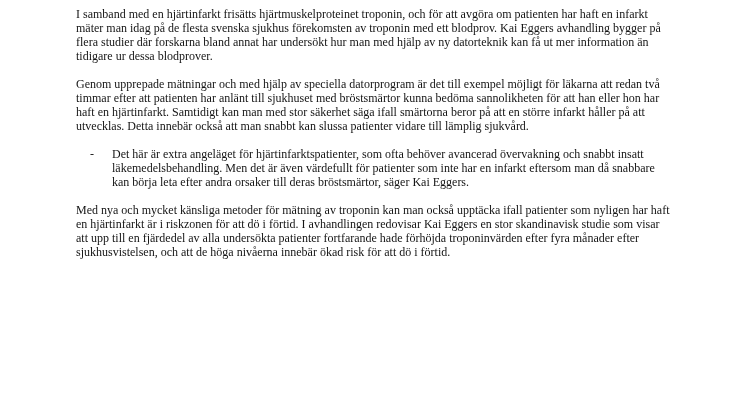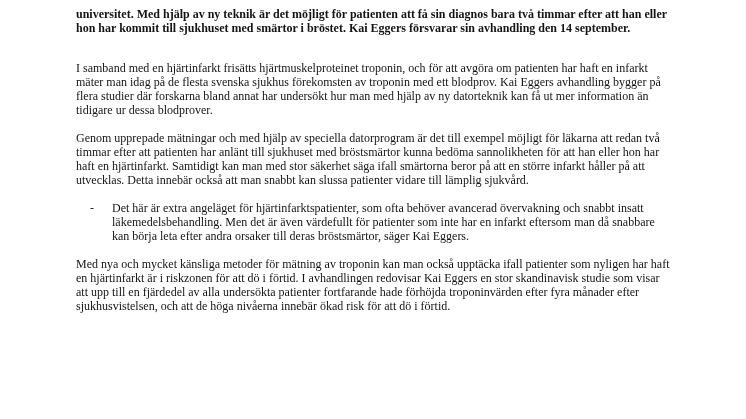--- a/index.html
+++ b/index.html
@@ -36,21 +36,20 @@
       flex: 0 0 22px;
     }
     .quote-text {
       flex: 1;
     }
   </style>
 </head>
 <body>
 
 <div class="page">
-  <p class="para lead">universitet. Med hjälp av ny teknik är det möjligt för patienten att få sin diagnos bara två timmar efter att han eller hon har kommit till sjukhuset med smärtor i bröstet. Kai Eggers försvarar sin avhandling den 14 september.</p>
 
   <p class="para">I samband med en hjärtinfarkt frisätts hjärtmuskelproteinet troponin, och för att avgöra om patienten har haft en infarkt mäter man idag på de flesta svenska sjukhus förekomsten av troponin med ett blodprov. Kai Eggers avhandling bygger på flera studier där forskarna bland annat har undersökt hur man med hjälp av ny datorteknik kan få ut mer information än tidigare ur dessa blodprover.</p>
 
   <p class="para">Genom upprepade mätningar och med hjälp av speciella datorprogram är det till exempel möjligt för läkarna att redan två timmar efter att patienten har anlänt till sjukhuset med bröstsmärtor kunna bedöma sannolikheten för att han eller hon har haft en hjärtinfarkt. Samtidigt kan man med stor säkerhet säga ifall smärtorna beror på att en större infarkt håller på att utvecklas. Detta innebär också att man snabbt kan slussa patienter vidare till lämplig sjukvård.</p>
 
   <div class="quote-row">
     <span class="quote-marker">-</span>
     <span class="quote-text">Det här är extra angeläget för hjärtinfarktspatienter, som ofta behöver avancerad övervakning och snabbt insatt läkemedelsbehandling. Men det är även värdefullt för patienter som inte har en infarkt eftersom man då snabbare kan börja leta efter andra orsaker till deras bröstsmärtor, säger Kai Eggers.</span>
   </div>
 

